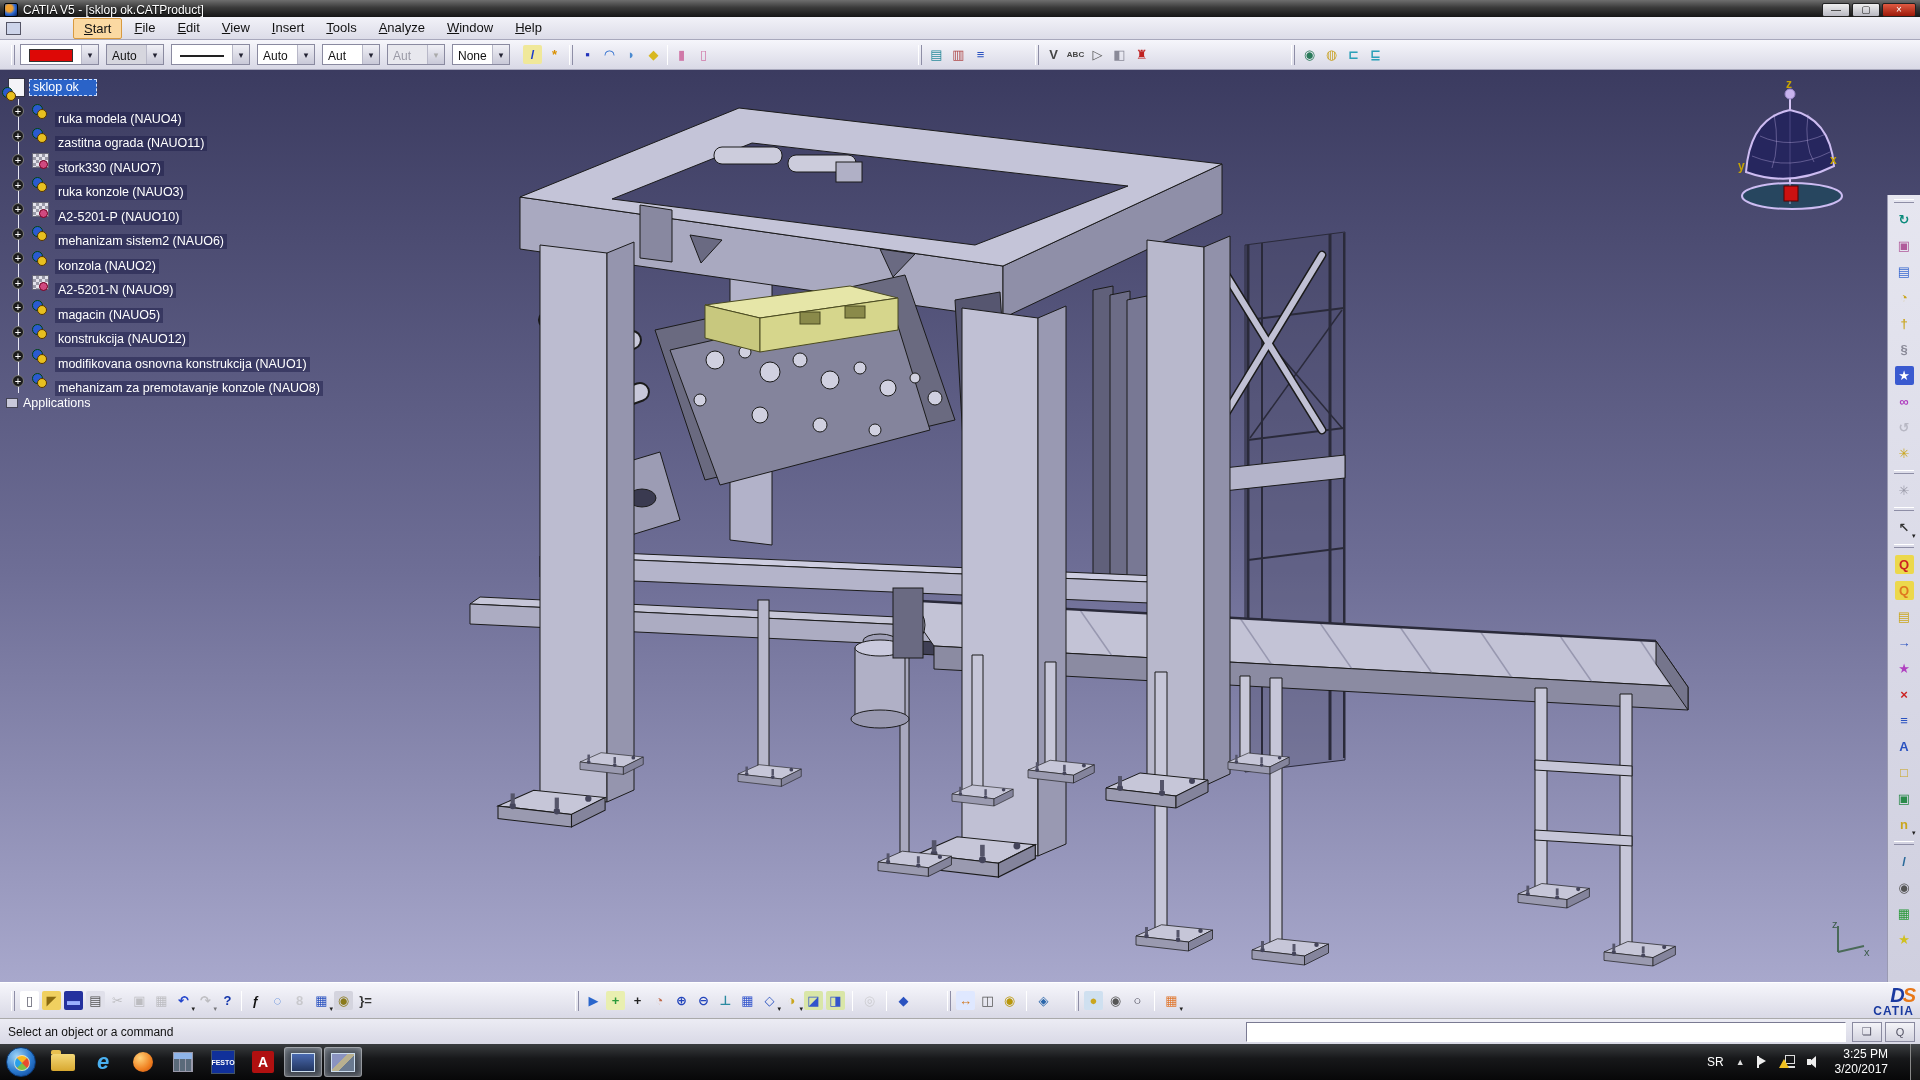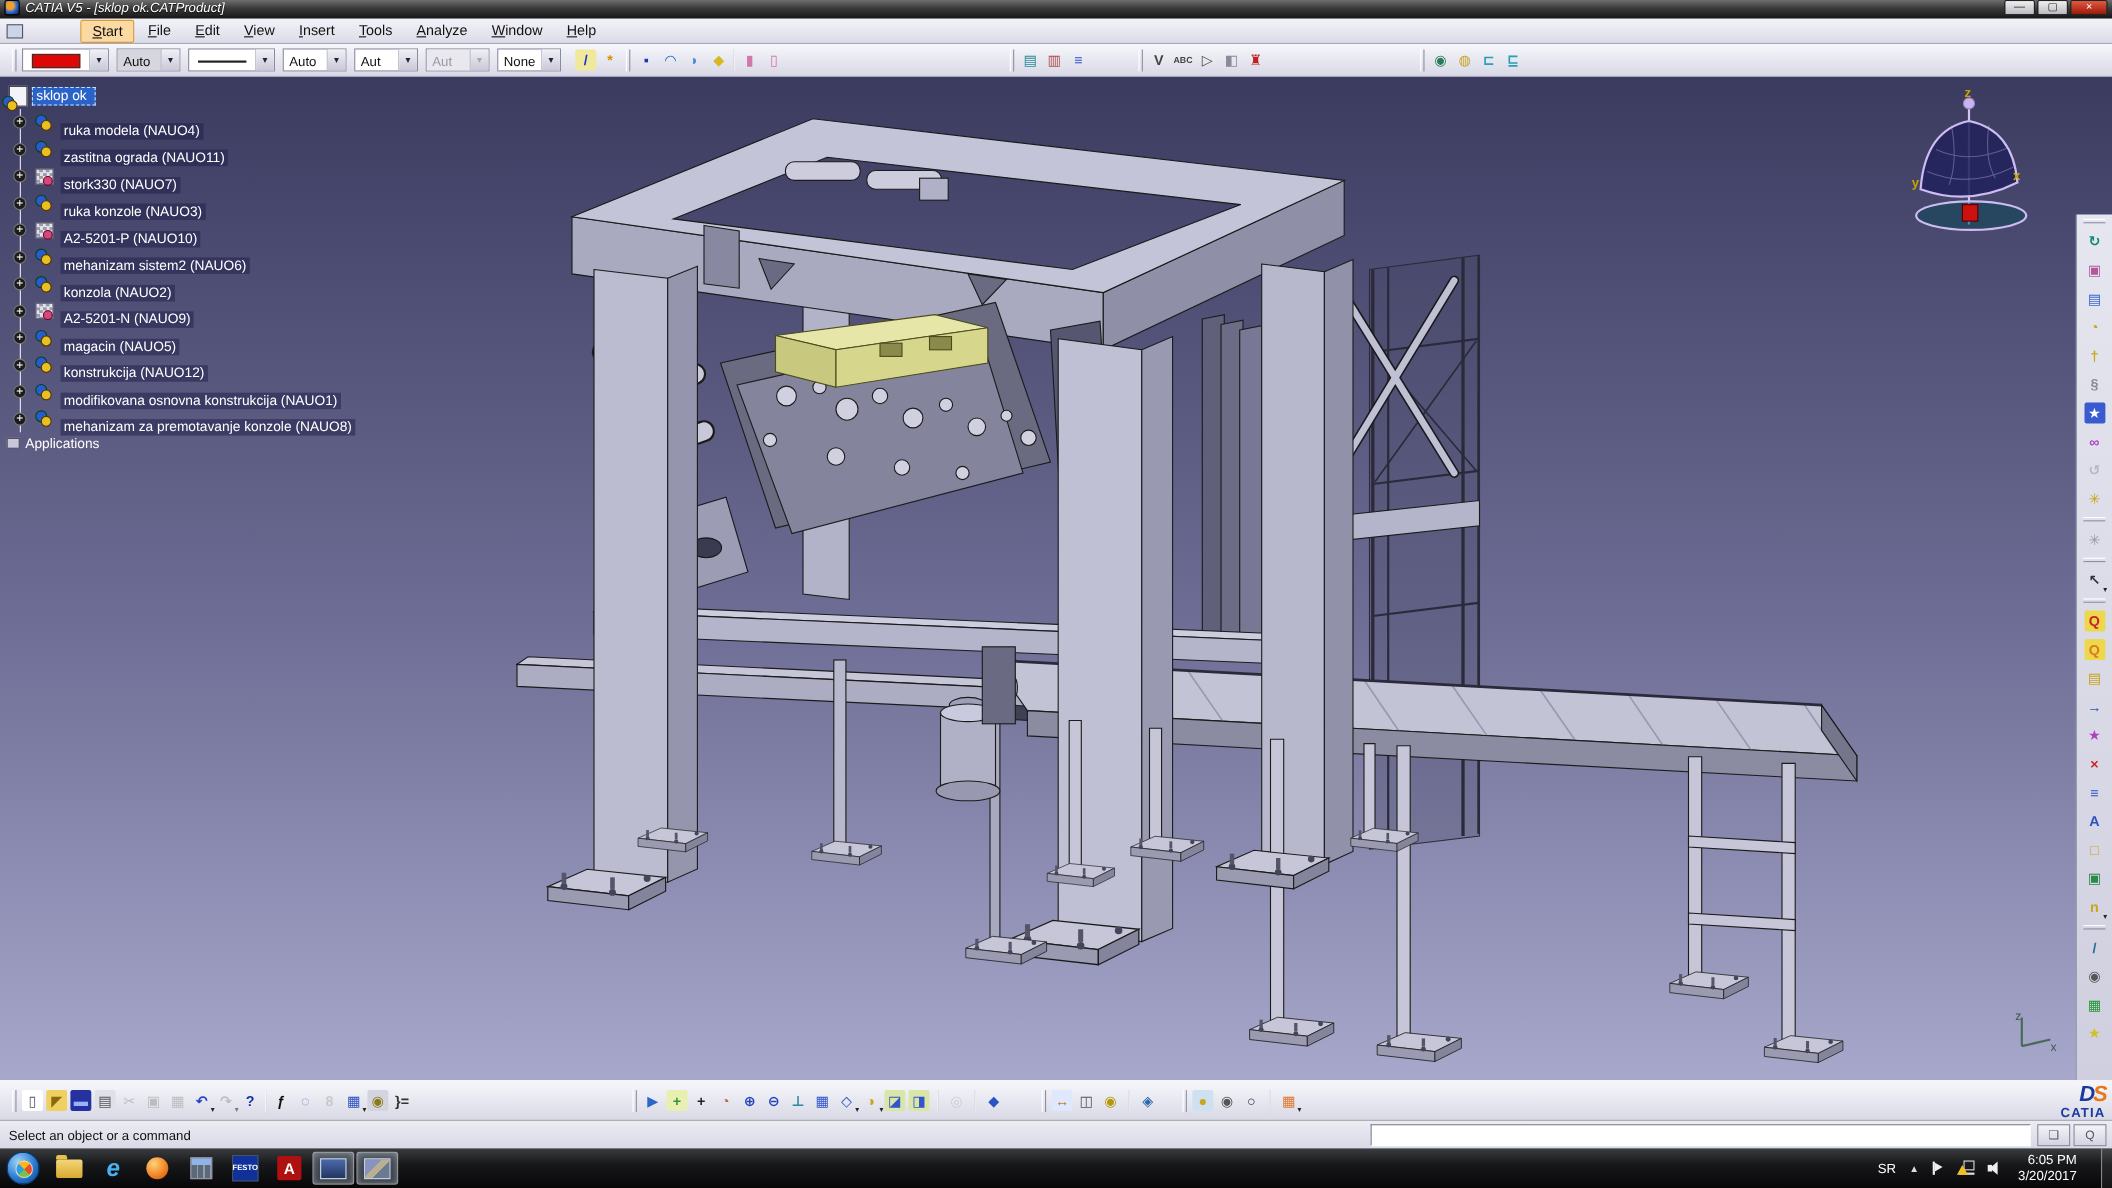--- a/index.html
+++ b/index.html
@@ -2,21 +2,21 @@
 <html><head>
 <meta charset="utf-8">
 <style>
   * { margin:0; padding:0; box-sizing:border-box; }
   html,body { width:1920px; height:1080px; overflow:hidden;
     font-family:"Liberation Sans","DejaVu Sans",sans-serif; }
   .screen { width:1920px; height:1080px; display:flex; flex-direction:column; background:#d8d8e4; }
 
   
   .titlebar { height:17px; background:linear-gradient(#6e6e6e,#3a3a3a 45%,#161616);
-    display:flex; align-items:flex-start; padding:0 4px; color:#fff; font-size:12px;font-style:italic; }
+    display:flex; align-items:flex-end; padding:0 4px; color:#fff; font-size:12px; }
   .appicon { width:14px; height:14px; margin-right:5px; border-radius:2px;
     background:radial-gradient(circle at 35% 35%, #f0a030 0 30%, #2a6ad8 55%, #0a1a4a); border:1px solid #000; }
   .titlebar .title { flex:1; text-shadow:0 1px 1px #000; white-space:nowrap; }
   .winbtns { display:flex; gap:2px; }
   .winbtn { width:28px; height:14px; border:1px solid #222; border-radius:2px;
     background:linear-gradient(#efefef,#b9b9c2); color:#222; font-size:10px; line-height:12px; text-align:center; }
   .winbtn.close { background:linear-gradient(#e05a42,#9c1808); color:#fff; width:34px; }
 
   
   .menubar { height:23px; background:linear-gradient(#f2f2f8,#dcdce8); border-bottom:1px solid #a8a8bc;
@@ -52,21 +52,21 @@
   .viewport-svg { position:absolute; inset:0; }
 
   
   .tree { position:absolute; left:6px; top:8px; color:#fff; font-size:12.5px; }
   .tree-root { display:flex; align-items:center; margin-left:2px; }
   .root-ico { width:17px; height:19px; background:#f4f4f8; border:1px solid #334; position:relative; margin-right:4px; }
   .root-ico::before { content:""; position:absolute; left:-7px; bottom:-2px; width:9px; height:9px;
     border-radius:50%; background:#2a5ad0; border:1px solid #041; }
   .root-ico::after { content:""; position:absolute; left:-3px; bottom:-5px; width:8px; height:8px;
     border-radius:50%; background:#e8c020; border:1px solid #530; }
-  .root-label { background:#2a63c8; border:1px dashed #cfe0ff; padding:0 7px 1px 3px; }
+  .root-label { background:#2a63c8; border:1px dashed #cfe0ff; padding:0 17px 1px 3px; }
   .tree-items { margin-left:12px; border-left:1px solid #e8e8f4; padding-left:0; margin-top:2px; }
   .tree-item { display:flex; align-items:center; height:24.5px; position:relative; }
   .exp { width:12px; height:12px; border-radius:50%; background:#1c1c1c; border:1px solid #777;
     color:#fff; font-size:11px; line-height:10px; text-align:center; margin-left:-7px; margin-right:8px; }
   .t-ico { width:17px; height:15px; position:relative; margin-right:6px; flex:0 0 auto; }
   .t-ico.part::before { content:""; position:absolute; left:0; top:0; width:9px; height:9px;
     border-radius:50%; background:#2a5ad0; border:1px solid #041; }
   .t-ico.part::after { content:""; position:absolute; left:5px; top:5px; width:8px; height:8px;
     border-radius:50%; background:#e8c020; border:1px solid #530; }
   .t-ico.tex { background:repeating-conic-gradient(#9a9aa8 0 25%, #e4e4ec 0 50%) 0 0/6px 6px; border:1px solid #667; }
@@ -671,19 +671,19 @@
         <div class="thumb-img"></div>
       </div>
 
     <div class="tray">
       <span>SR</span>
       <span class="tray-up">▲</span>
       <span class="flag-ic"></span>
       <span class="net-ic"></span>
       <span class="spk-ic"></span>
       <div class="clock">
-        <div>6:05 PM</div>
+        <div>3:25 PM</div>
         <div>3/20/2017</div>
       </div>
       <div class="show-desktop"></div>
     </div>
   </div>
 </div>
 
 </body></html>

